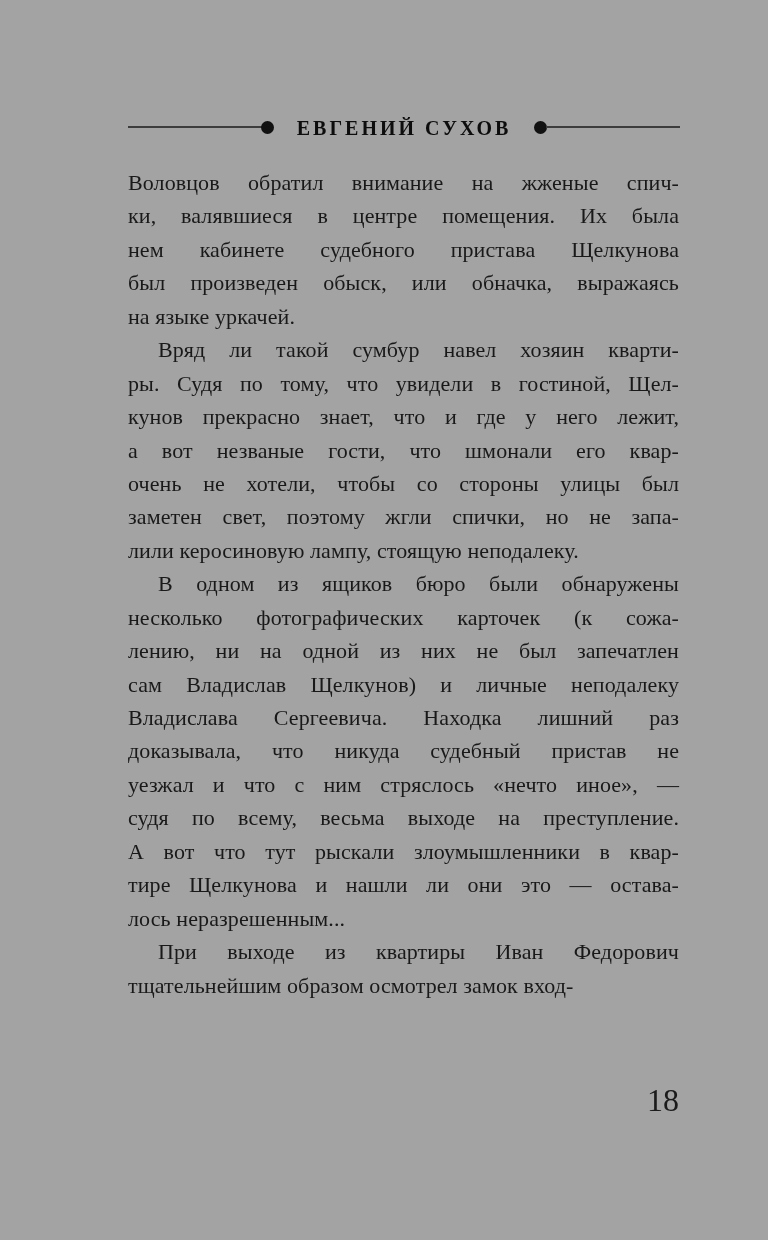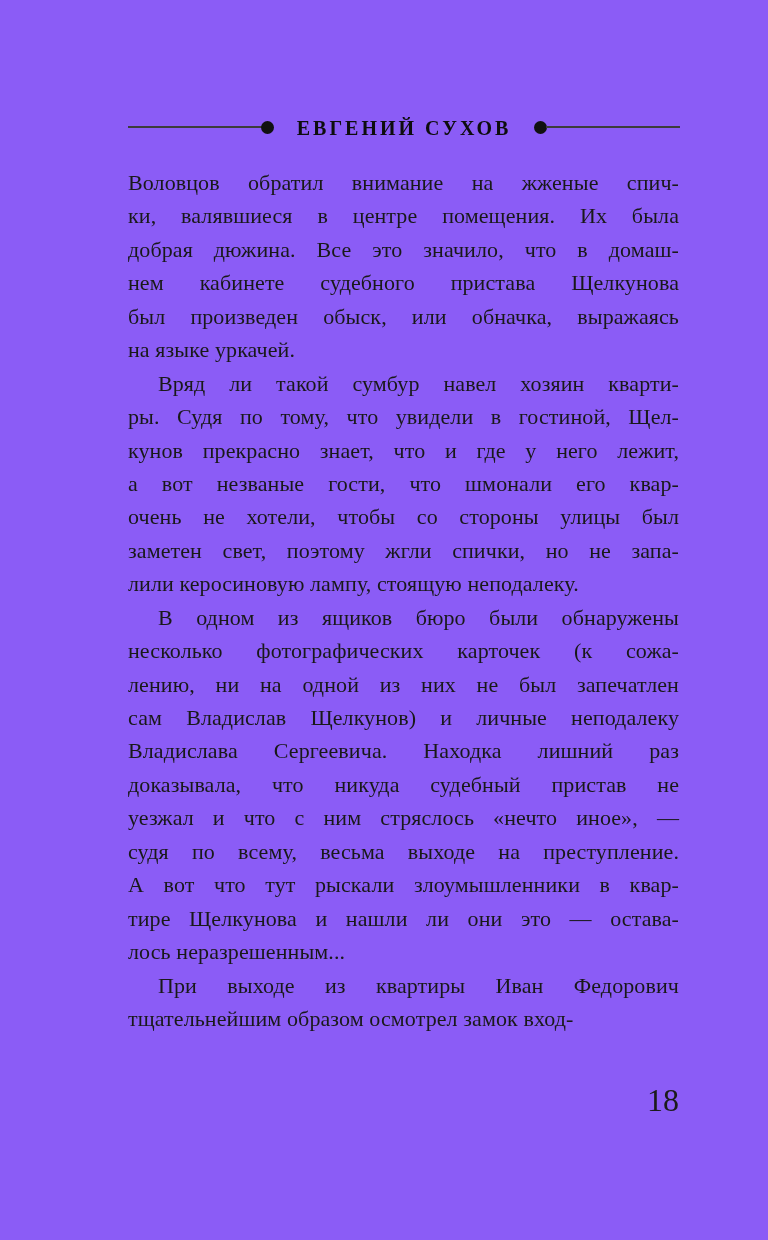--- a/index.html
+++ b/index.html
@@ -6,21 +6,21 @@
 
   html, body {
     background: #e8e8e8;
     font-family: "Liberation Serif", "DejaVu Serif", serif;
   }
 
   .page {
     position: relative;
     width: 768px;
     height: 1240px;
-    background: #8b5cf6;
+    background: #a3a3a3;
     color: #1b1b1b;
     overflow: hidden;
   }
 
   
   .running-head {
     position: absolute;
     top: 116px;
     left: 128px;
     width: 552px;
@@ -99,21 +99,20 @@
     <div class="head-bullet left"></div>
     <div class="author-name">ЕВГЕНИЙ СУХОВ</div>
     <div class="head-bullet right"></div>
     <div class="head-rule"></div>
   </div>
 
   <div class="body-text">
       <div class="paragraph">
         <div class="text-line">Воловцов обратил внимание на жженые спич-</div>
         <div class="text-line">ки, валявшиеся в центре помещения. Их была</div>
-        <div class="text-line">добрая дюжина. Все это значило, что в домаш-</div>
         <div class="text-line">нем кабинете судебного пристава Щелкунова</div>
         <div class="text-line">был произведен обыск, или обначка, выражаясь</div>
         <div class="text-line last-line">на языке уркачей.</div>
       </div>
       <div class="paragraph">
         <div class="text-line indented">Вряд ли такой сумбур навел хозяин кварти-</div>
         <div class="text-line">ры. Судя по тому, что увидели в гостиной, Щел-</div>
         <div class="text-line">кунов прекрасно знает, что и где у него лежит,</div>
         <div class="text-line">а вот незваные гости, что шмонали его квар-</div>
         <div class="text-line">очень не хотели, чтобы со стороны улицы был</div>

